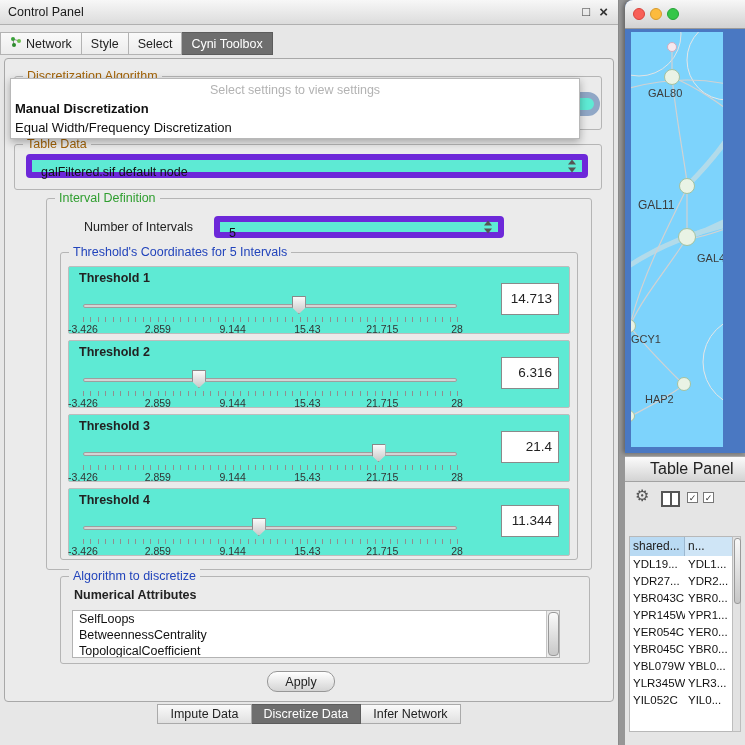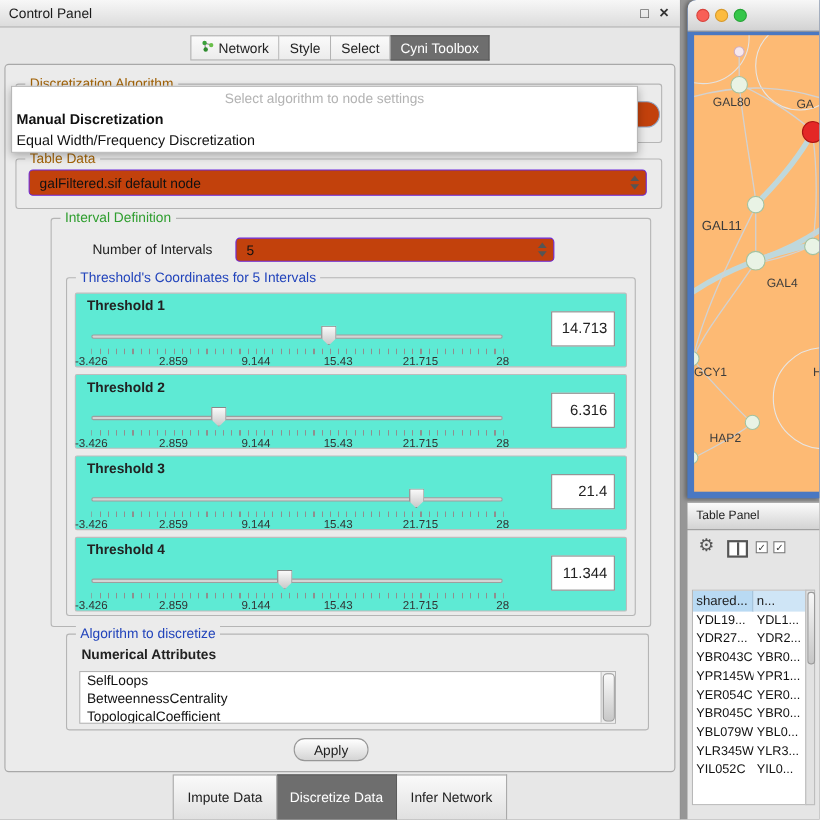--- a/index.html
+++ b/index.html
@@ -5,32 +5,32 @@
   html,body{margin:0;padding:0}
   body{width:745px;height:745px;position:relative;overflow:hidden;background:#969696;
        font-family:"Liberation Sans",sans-serif;color:#222}
   
   .control-panel{position:absolute;left:0;top:0;width:618px;height:745px;background:#e7e7e7;border-right:1px solid #8a8a8a}
   .cp-titlebar{position:absolute;left:0;top:0;width:618px;height:24px;background:linear-gradient(#f7f7f7,#dcdcdc);border-bottom:1px solid #b0b0b0}
   .cp-title{position:absolute;left:8px;top:0;font-size:12.5px;line-height:24px;color:#1a1a1a}
   .win-btn{position:absolute;top:0;font-size:13px;line-height:24px;color:#333;font-weight:bold;cursor:default}
   .win-btn.minimize{right:28px;font-weight:normal}
   .win-btn.close{right:10px;font-size:15px}
-  .cp-tabs{position:absolute;top:32px;left:0;width:618px;display:flex;justify-content:center}
+  .cp-tabs{position:absolute;top:32px;left:0;width:618px;display:flex;}
   .tab{display:flex;align-items:center;gap:4px;padding:3px 9px;font-size:12.5px;background:linear-gradient(#fafafa,#ececec);
        border:1px solid #b3b3b3;color:#222;white-space:nowrap}
   .tab+.tab{border-left:none}
   .tab.active{background:#6e6e6e;color:#fff;border-color:#5c5c5c}
   .cp-body{position:absolute;left:4px;top:58px;width:608px;height:642px;border:1px solid #a8a8a8;border-radius:4px;background:#ebebeb}
   .group{position:absolute;border:1px solid #b5b5b5;border-radius:3px}
   .group-label{position:absolute;top:-8px;left:8px;background:#ebebeb;padding:0 4px;font-size:12.5px;color:#a16207;white-space:nowrap}
   .group-label.green{color:#2f9e2f}
   .group-label.blue{color:#2244bb}
   .g-algorithm{left:14px;top:76px;width:586px;height:52px}
-  .combo{position:absolute;background:#c2410c;border:1px solid #6d28d9;border-radius:4px;box-sizing:border-box}
+  .combo{position:absolute;background:#5eead4;border:6px solid #6d28d9;border-radius:4px;box-sizing:border-box}
   .combo-text{position:absolute;left:9px;top:0;font-size:12.5px;line-height:22px;color:#111;white-space:nowrap}
   .combo-algo{left:24px;top:92px;width:576px;height:24px;border-radius:12px;border-color:#90a7c6}
   .stepper{position:absolute;right:5px;top:50%;transform:translateY(-50%);width:9px;height:13px}
   .stepper::before{content:"";position:absolute;left:0;top:0;border-left:4px solid transparent;border-right:4px solid transparent;border-bottom:5px solid #555}
   .stepper::after{content:"";position:absolute;left:0;bottom:0;border-left:4px solid transparent;border-right:4px solid transparent;border-top:5px solid #555}
   .dropdown{position:absolute;left:10px;top:78px;width:568px;height:59px;background:#fff;border:1px solid #b8b8b8;
             box-shadow:0 3px 8px rgba(0,0,0,.3);z-index:20}
   .dd-prompt{height:18px;line-height:18px;text-align:center;color:#b3b3b3;font-size:12.5px;padding-top:2px}
   .dd-option{height:19px;line-height:19px;padding-left:4px;font-size:13px;color:#111}
   .dd-option.bold{font-weight:bold}
@@ -57,44 +57,44 @@
   .g-attrs{left:60px;top:576px;width:528px;height:86px}
   .attr-label{position:absolute;left:74px;top:588px;font-size:12.5px;font-weight:bold}
   .attr-list{position:absolute;left:72px;top:610px;width:486px;height:46px;background:#fff;border:1px solid #b3b3b3;overflow:hidden}
   .attr-item{height:16px;line-height:16px;font-size:12.5px;padding-left:6px;color:#111;white-space:nowrap}
   .attr-scrollbar{position:absolute;right:0;top:0;width:13px;height:100%;background:#ececec;border-left:1px solid #c6c6c6;box-sizing:border-box}
   .attr-thumb{position:absolute;left:1px;top:1px;width:9px;height:42px;background:linear-gradient(#fafafa,#c8c8c8);border:1px solid #999;border-radius:4px}
   .apply-btn{position:absolute;left:267px;top:671px;width:68px;height:21px;border-radius:10px;
              background:linear-gradient(#ffffff,#d4d4d4);border:1px solid #979797;font-size:12.5px;
              font-family:"Liberation Sans",sans-serif;color:#222;padding:0}
   .cp-bottom-tabs{position:absolute;top:704px;left:0;width:618px;display:flex;justify-content:center}
-  .btab{padding:13px 12px;font-size:12.5px;background:linear-gradient(#fafafa,#e0e0e0);border:1px solid #aaa;color:#222;white-space:nowrap}
+  .btab{padding:2px 12px;font-size:12.5px;background:linear-gradient(#fafafa,#e0e0e0);border:1px solid #aaa;color:#222;white-space:nowrap}
   .btab+.btab{border-left:none}
   .btab.active{background:#6e6e6e;color:#fff;border-color:#5c5c5c}
   
   .network-window{position:absolute;left:625px;top:0;width:120px;height:453px;border-radius:8px 0 0 0;overflow:hidden;
                   background:#4a78c2;box-shadow:-2px 0 4px rgba(0,0,0,.35)}
   .nw-titlebar{position:absolute;top:0;left:0;right:0;height:28px;background:linear-gradient(#f7f7f7,#d2d2d2);border-bottom:1px solid #9a9a9a}
   .light{position:absolute;top:8px;width:12px;height:12px;border-radius:50%;box-sizing:border-box}
   .light.red{left:8px;background:#f85f57;border:1px solid #d8433c}
   .light.yellow{left:25px;background:#fcbb3e;border:1px solid #d69a2d}
   .light.green{left:42px;background:#35c649;border:1px solid #27a338}
   .nw-frame{position:absolute;top:29px;left:0;right:0;bottom:0;background:#4a78c2}
-  .nw-canvas{position:absolute;left:6px;top:3px;width:114px;height:415px;background:#fdba74;overflow:hidden}
+  .nw-canvas{position:absolute;left:6px;top:3px;width:92px;height:415px;background:#7dd3fc;overflow:hidden}
   .edges{position:absolute;left:0;top:0}
   .node{position:absolute;border-radius:50%;background:#e9f3e5;border:1px solid #a3c2a0;box-sizing:border-box}
   .node-pink{background:#f6e8ee;border-color:#cfadc0}
   .node-red{background:#e42726;border-color:#aa1513}
   .nlabel{position:absolute;font-size:11px;color:#3c3c3c;white-space:nowrap}
   .nlabel.big{font-size:12px}
   
   .table-panel{position:absolute;left:625px;top:456px;width:120px;height:289px}
   .tp-titlebar{position:absolute;top:0;left:0;width:120px;height:26px;background:linear-gradient(#fbfbfb,#d3d3d3);
                border-top:1px solid #a8a8a8;border-bottom:1px solid #a2a2a2;box-sizing:border-box}
-  .tp-title{position:absolute;left:8px;font-size:11px;line-height:24px;color:#222}
+  .tp-title{position:absolute;left:25px;font-size:16px;line-height:24px;color:#222}
   .tp-body{position:absolute;top:26px;left:0;width:120px;height:263px;background:#e5e5e5;overflow:hidden}
   .gear{position:absolute;left:10px;top:4px;font-size:16px;color:#555}
   .col-icon{position:absolute;left:36px;top:9px;width:15px;height:12px;border:2px solid #555;display:flex;background:#fff}
   .col-half{flex:1}
   .col-half:first-child{border-right:2px solid #555}
   .cb-icon{position:absolute;top:10px;width:11px;height:11px;border:1px solid #777;background:#fff;font-size:9px;
            line-height:11px;text-align:center;color:#333;box-sizing:border-box}
   .cb1{left:62px}.cb2{left:78px}
   .grid{position:absolute;left:4px;top:54px;width:104px;height:196px;background:#fff;border:1px solid #b8b8b8;box-sizing:border-box;overflow:hidden}
   .grid-header{display:flex;height:19px}
@@ -141,21 +141,21 @@
     </div>
 
     <div class="cp-body"></div>
 
     <div class="group g-algorithm">
       <span class="group-label">Discretization Algorithm</span>
     </div>
     <div class="combo combo-algo"></div>
 
     <div class="dropdown">
-      <div class="dd-prompt">Select algorithm to node settings</div>
+      <div class="dd-prompt">Select settings to view settings</div>
       <div class="dd-option bold">Manual Discretization</div>
       <div class="dd-option">Equal Width/Frequency Discretization</div>
     </div>
 
     <div class="group g-tabledata">
       <span class="group-label">Table Data</span>
     </div>
     <div class="combo combo-table">
       <span class="combo-text">galFiltered.sif default node</span>
       <span class="stepper"></span>

